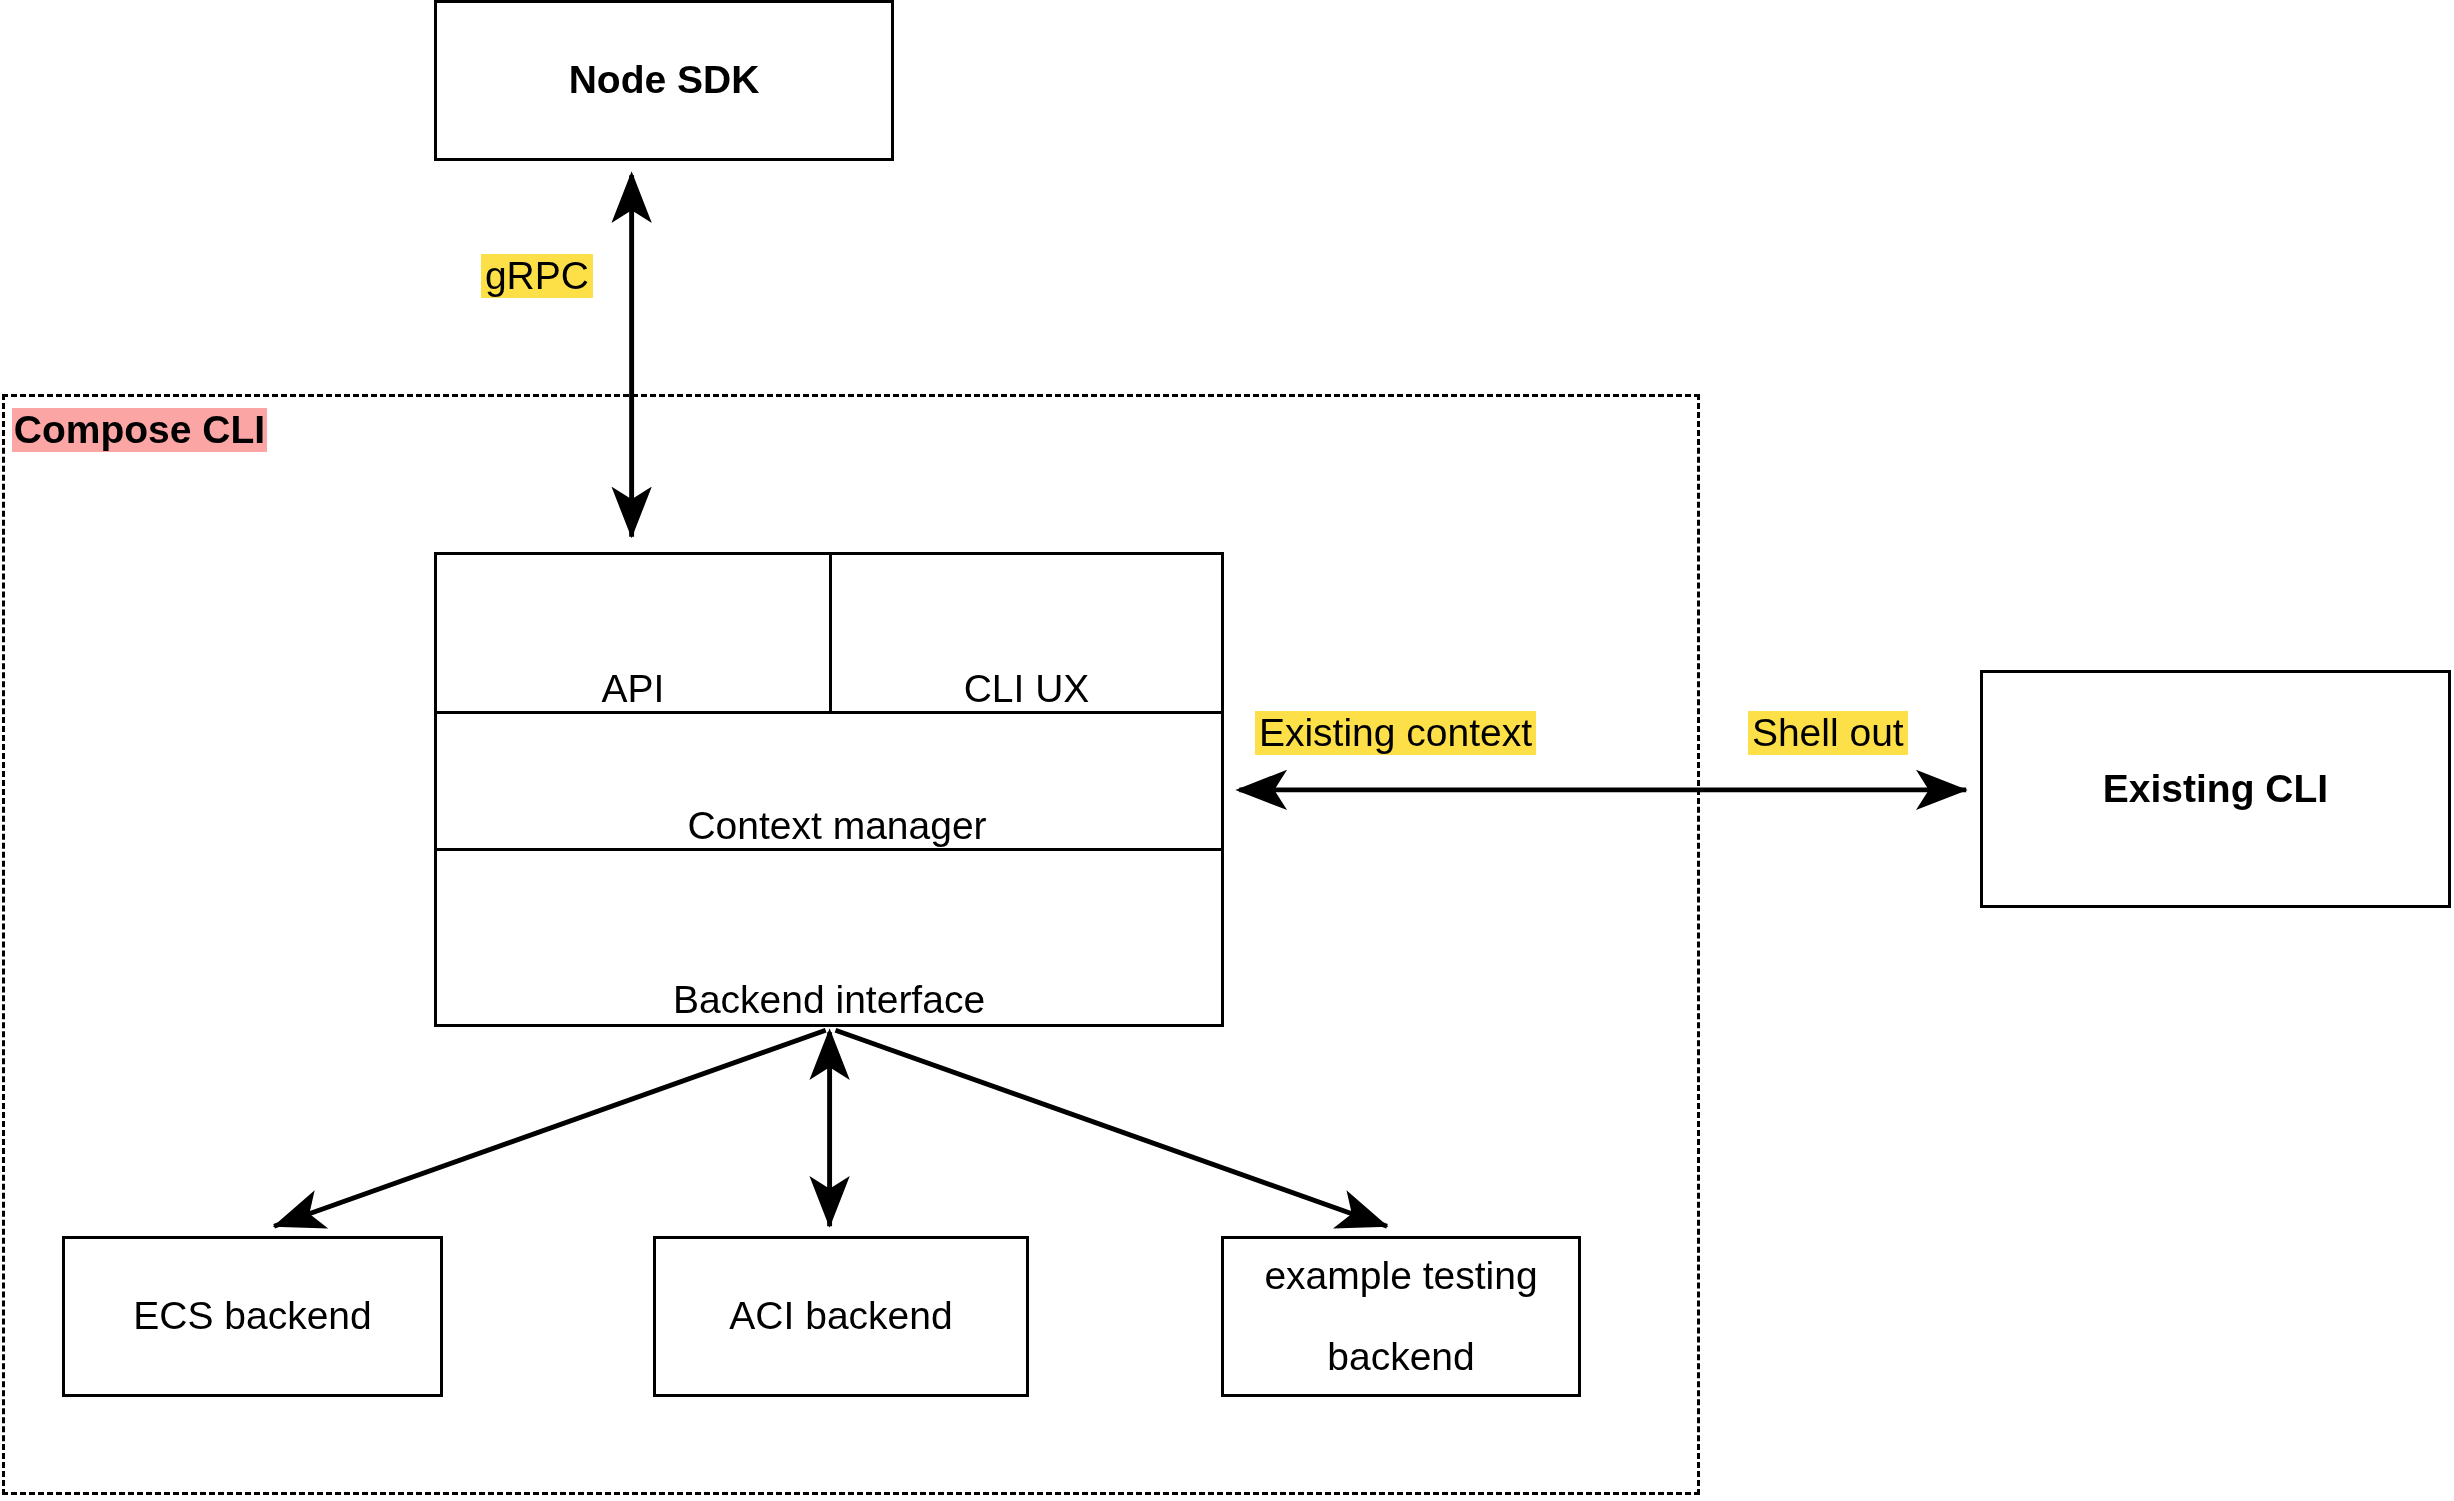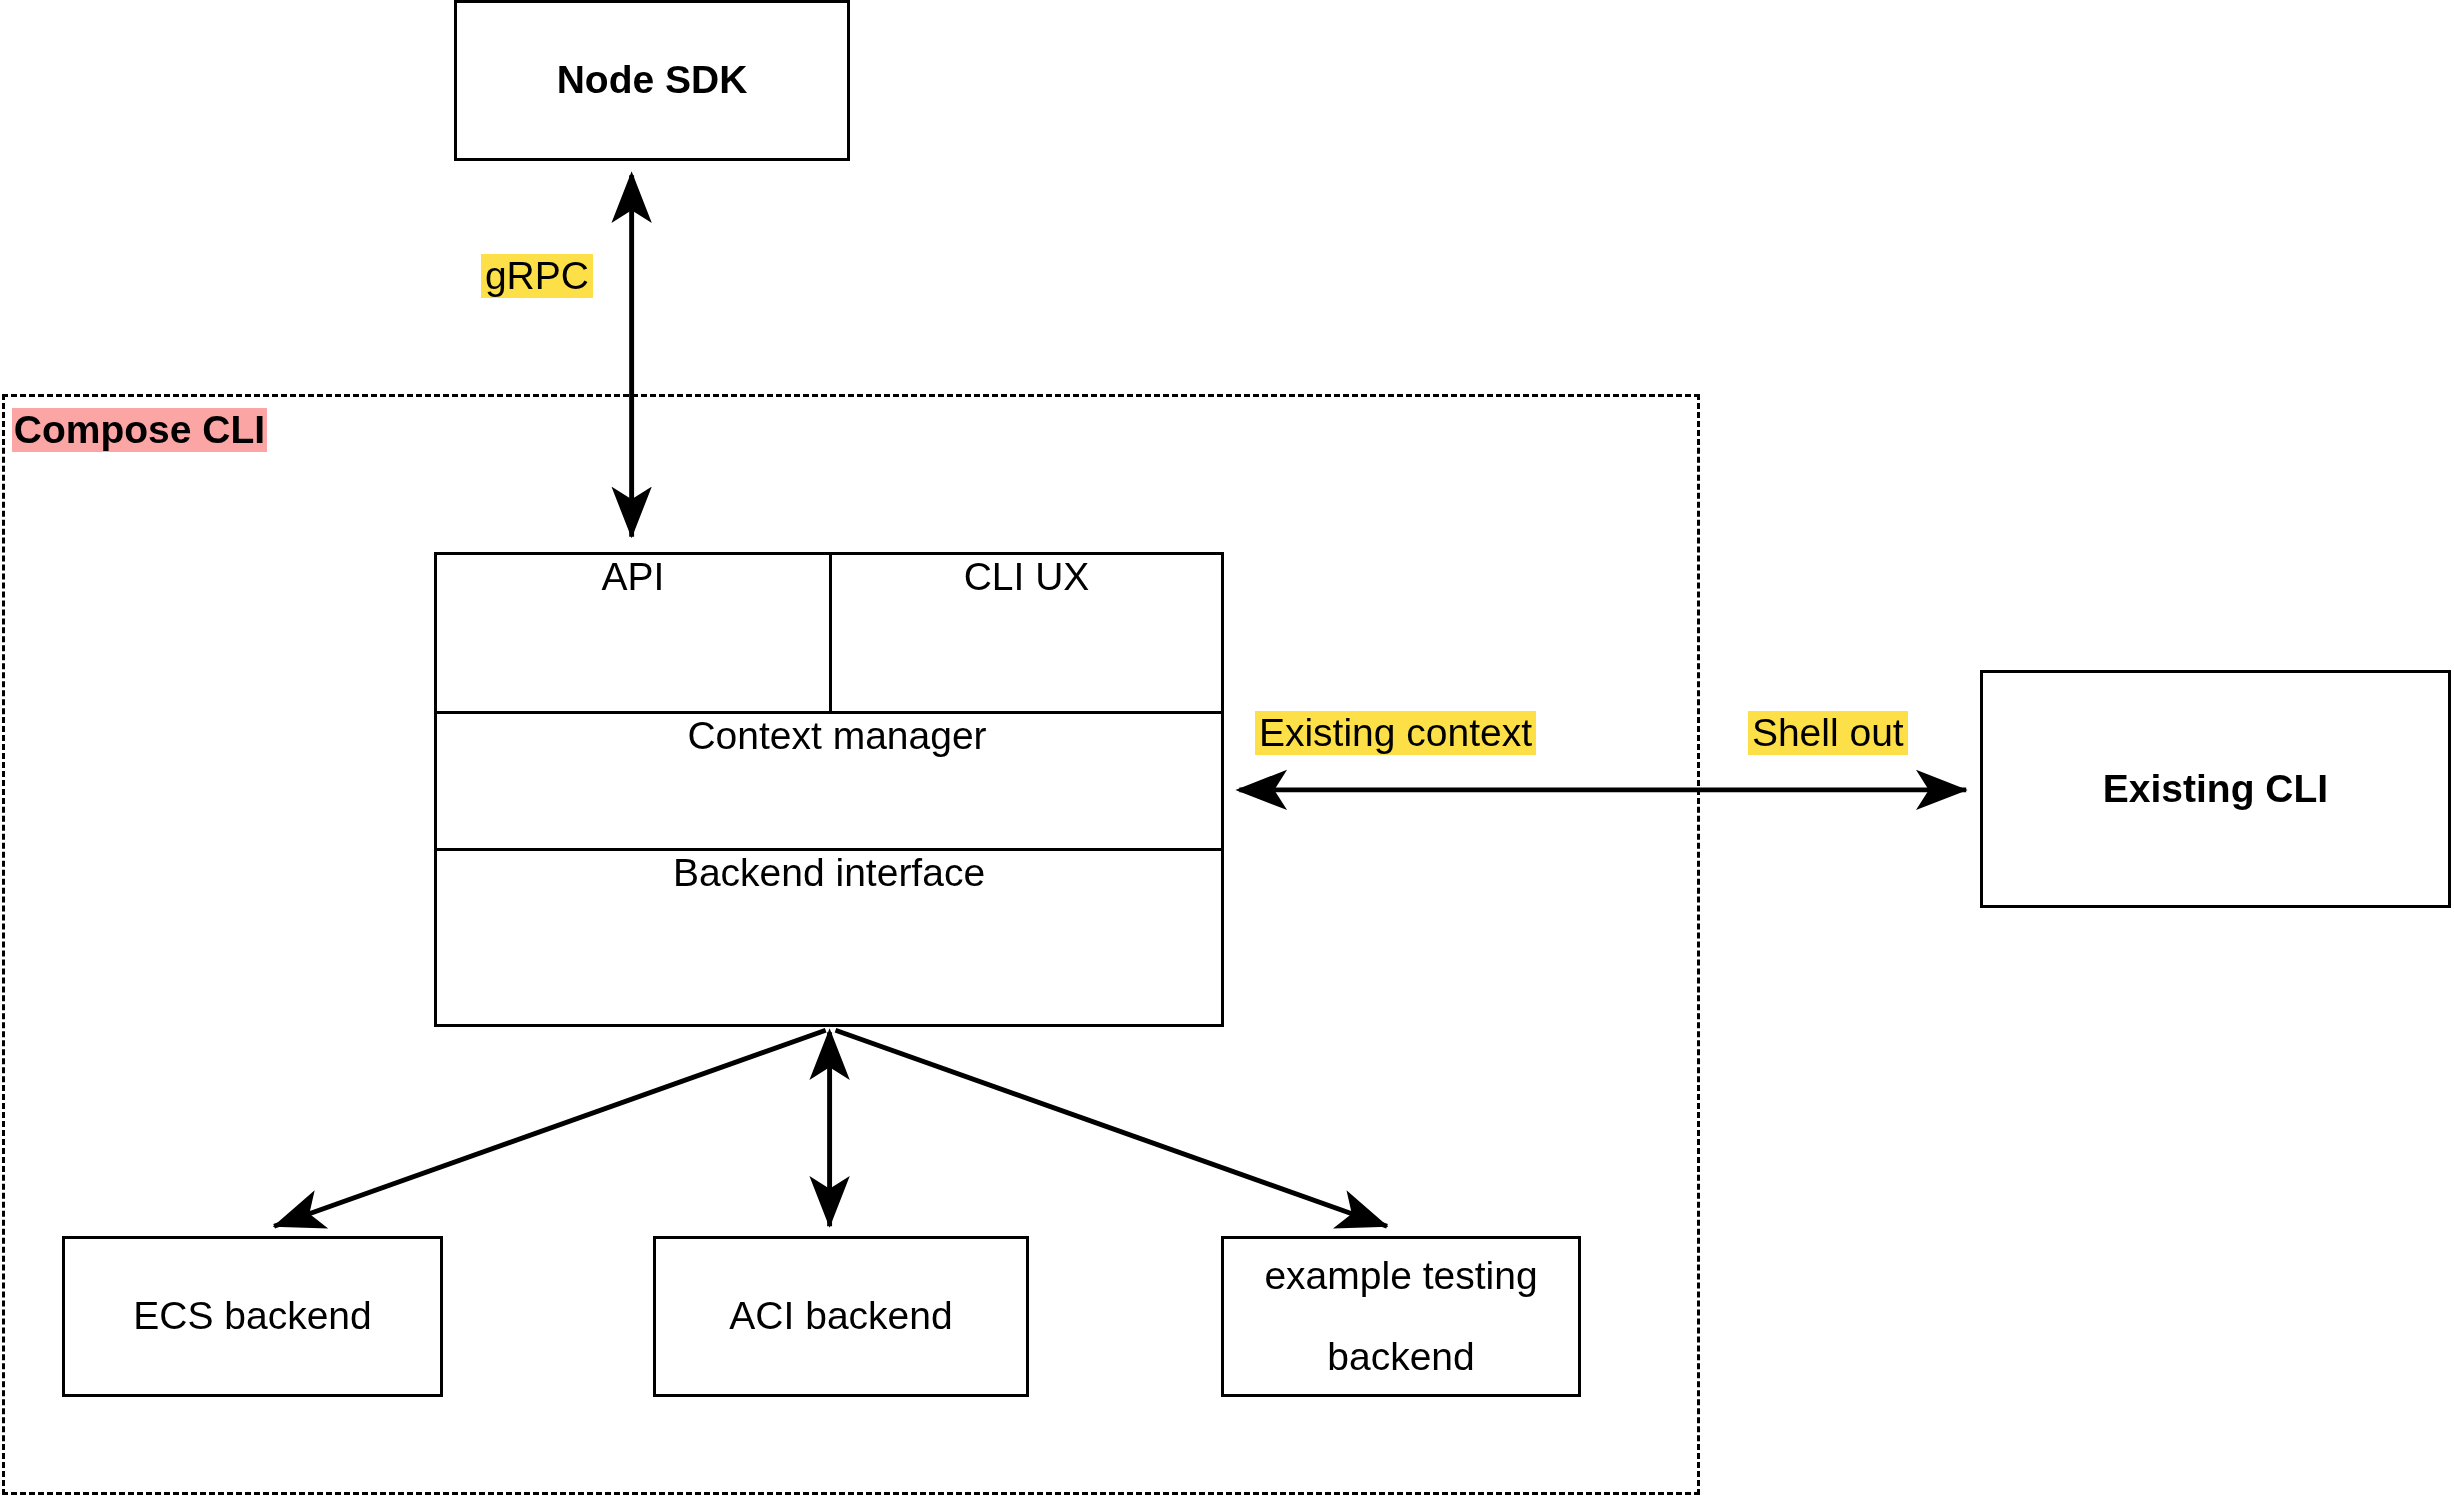--- a/index.html
+++ b/index.html
@@ -78,21 +78,21 @@
     display: flex;
     flex-direction: row;
     background: #ffffff;
   }
   .stack-row + .stack-row {
     border-top: 3.9px solid #000000;
   }
   .stack-cell {
     box-sizing: border-box;
     display: flex;
-    align-items: flex-start;
+    align-items: flex-end;
     justify-content: center;
     text-align: center;
     font-family: "Liberation Sans", sans-serif;
     font-size: 39px;
     color: #000000;
     background: #ffffff;
   }
   .stack-cell + .stack-cell {
     border-left: 3.9px solid #000000;
   }
@@ -140,21 +140,21 @@
     </g>
 
     <g>
       <line x1="848" y1="1046" x2="1408" y2="1245" stroke="#000000" stroke-width="5" marker-end="url(#arrowhead)"></line>
     </g>
   </svg>
 
   <div class="group-box" style="left:2px; top:394px; width:1698px; height:1101px;"></div>
   <div class="group-label" style="left:11.8px; top:408px;">Compose CLI</div>
 
-  <div class="node bold" style="left:434px; top:0px; width:396px; height:161px;margin-left:20px;">
+  <div class="node bold" style="left:434px; top:0px; width:460px; height:161px;">
     <span>Node SDK</span>
   </div>
 
   <div class="edge-label" style="left:481px; top:254px;">gRPC</div>
 
   <div id="stack-box" style="left:434px; top:552px; width:790px; height:475px;">
 
     <div class="stack-row" style="height:156px;">
       <div class="stack-cell" style="width:50%;">
         <span>API</span>

